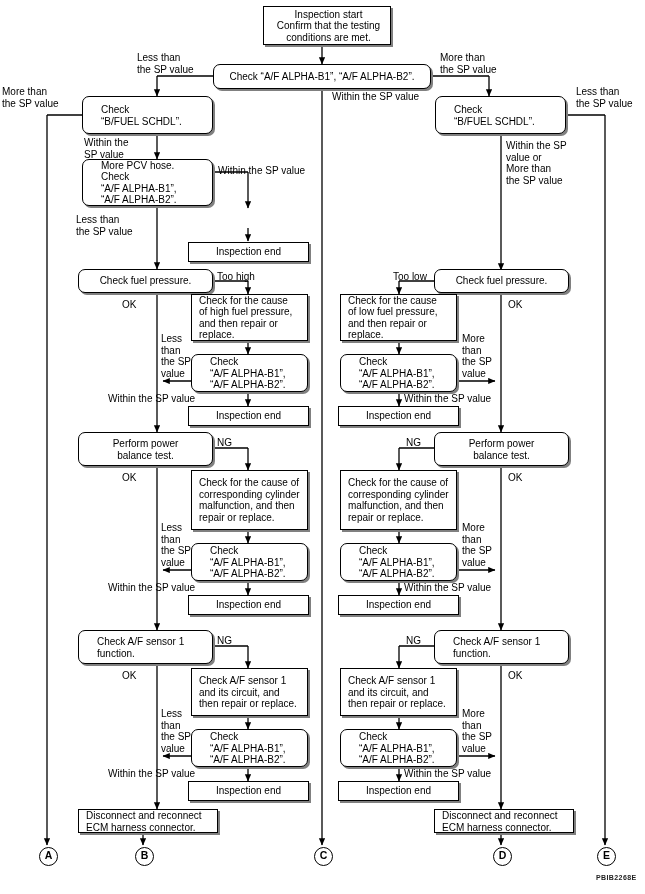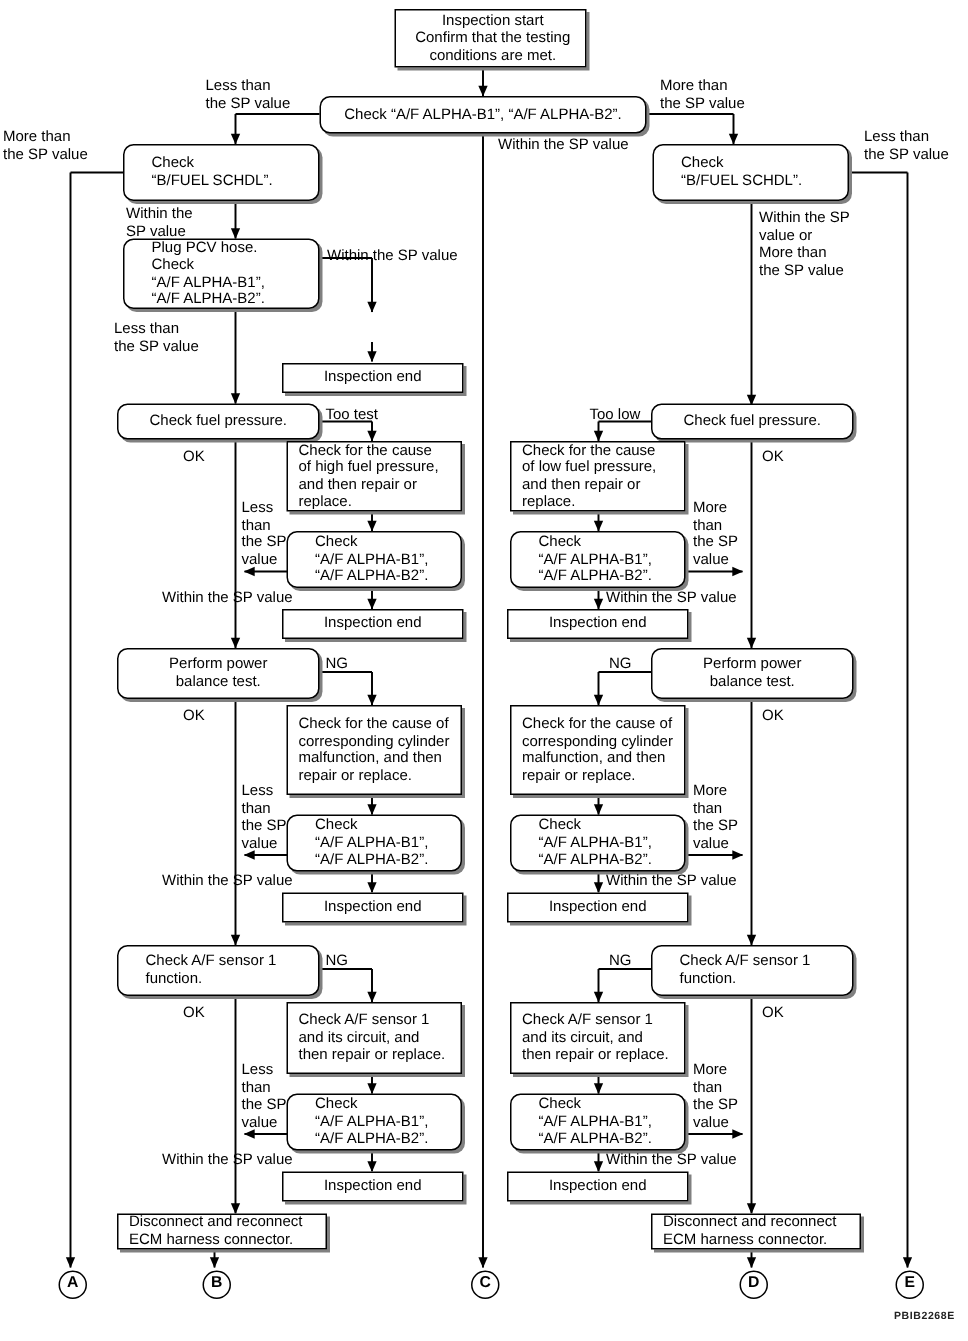--- a/index.html
+++ b/index.html
@@ -134,21 +134,21 @@
     <span class="txt">Check
 “B/FUEL SCHDL”.</span>
     </div>
 
   <div class="node round lft pad" style="left:435px;top:96px;width:131px;height:38px;">
     <span class="txt">Check
 “B/FUEL SCHDL”.</span>
     </div>
 
   <div class="node round lft pad" style="left:82px;top:159px;width:131px;height:47px;">
-    <span class="txt">Plug PCV hose.
+    <span class="txt">More PCV hose.
 Check
 “A/F ALPHA-B1”,
 “A/F ALPHA-B2”.</span>
     </div>
 
 
   <div class="node ctr" style="left:188px;top:242px;width:121px;height:20px;">
     <span class="txt">Inspection end</span>
     </div>
 
@@ -302,21 +302,21 @@
   <div class="lbl" style="left:84px;top:137px;">Within the
 SP value</div>
   <div class="lbl" style="left:218px;top:165px;">Within the SP value</div>
   <div class="lbl" style="left:506px;top:140px;">Within the SP
 value or
 More than
 the SP value</div>
   <div class="lbl" style="left:76px;top:214px;">Less than
 the SP value</div>
 
-  <div class="lbl" style="left:217px;top:271px;">Too test</div>
+  <div class="lbl" style="left:217px;top:271px;">Too high</div>
   <div class="lbl" style="left:393px;top:271px;">Too low</div>
   <div class="lbl" style="left:122px;top:299px;">OK</div>
   <div class="lbl" style="left:508px;top:299px;">OK</div>
   <div class="lbl" style="left:161px;top:333px;">Less
 than
 the SP
 value</div>
   <div class="lbl" style="left:462px;top:333px;">More
 than
 the SP

